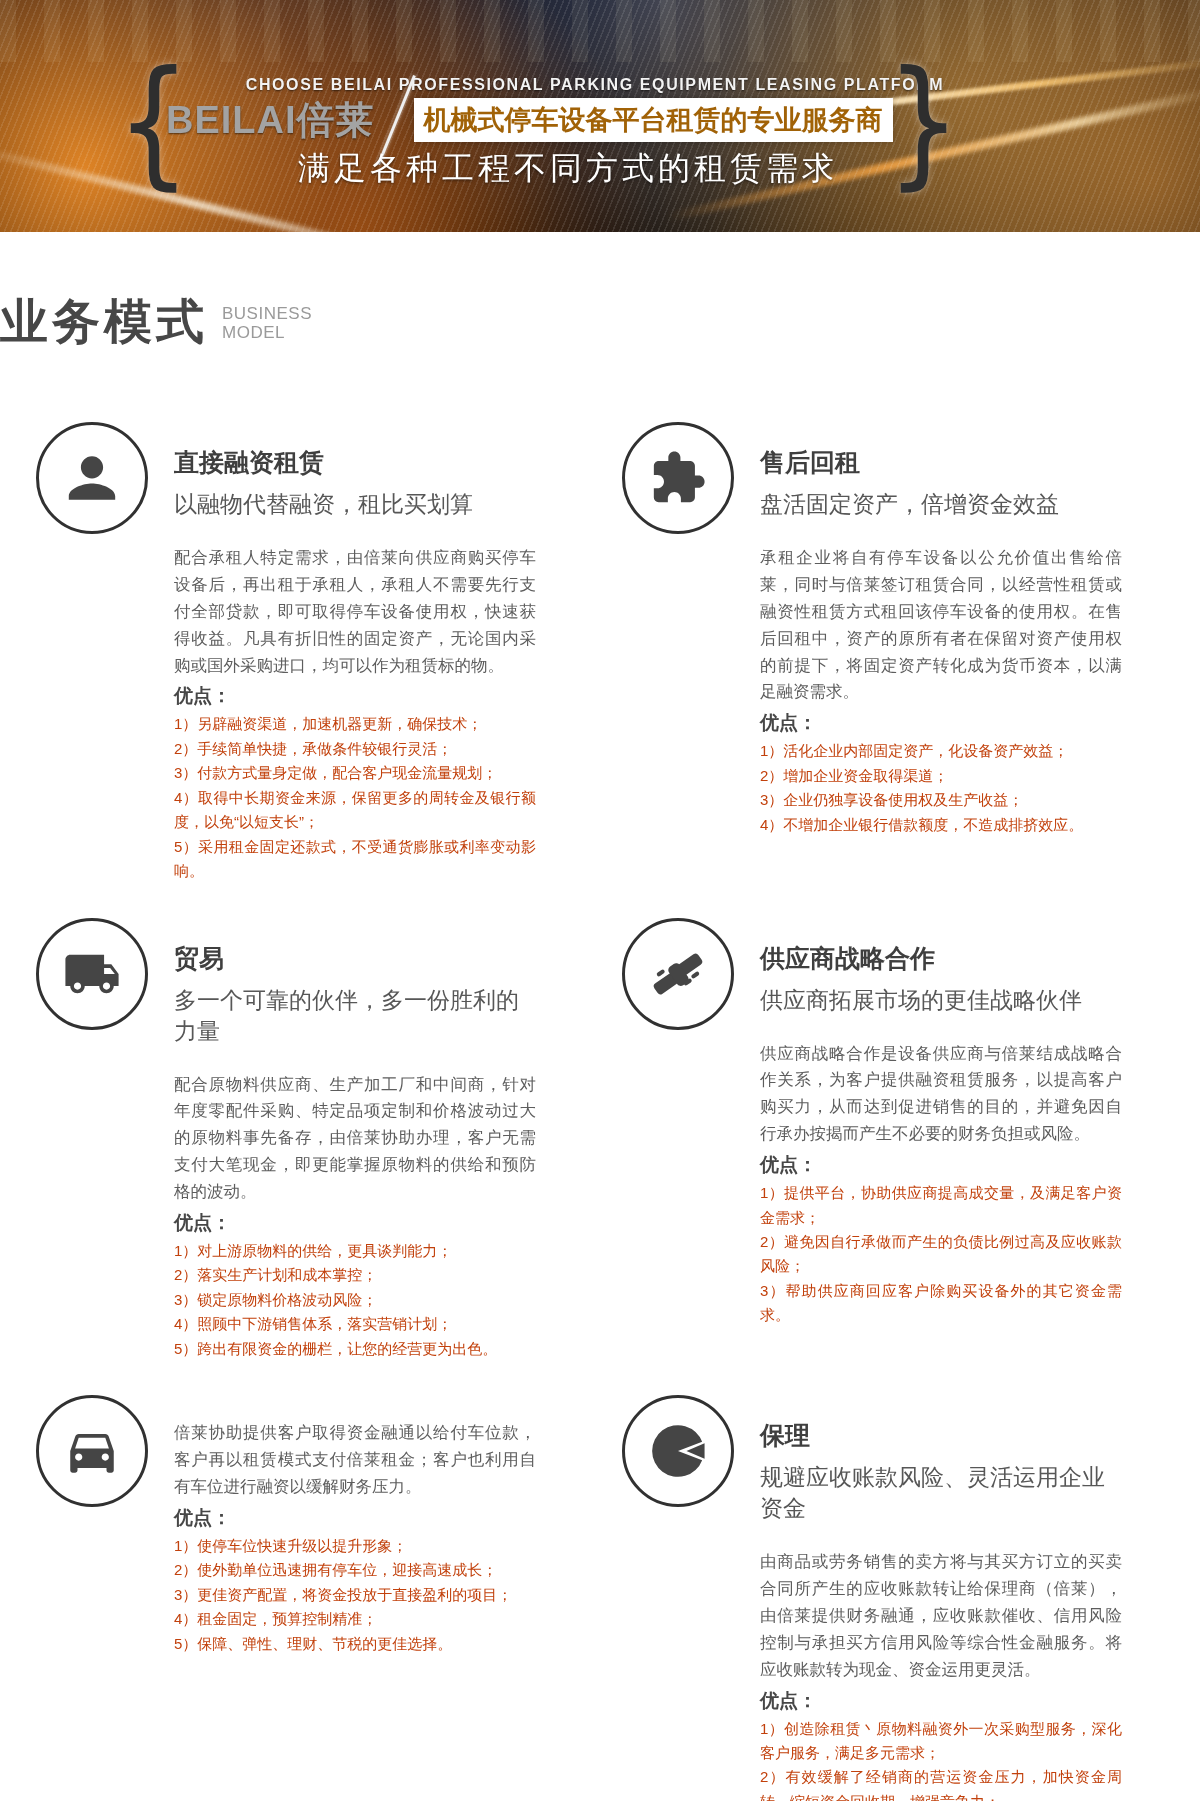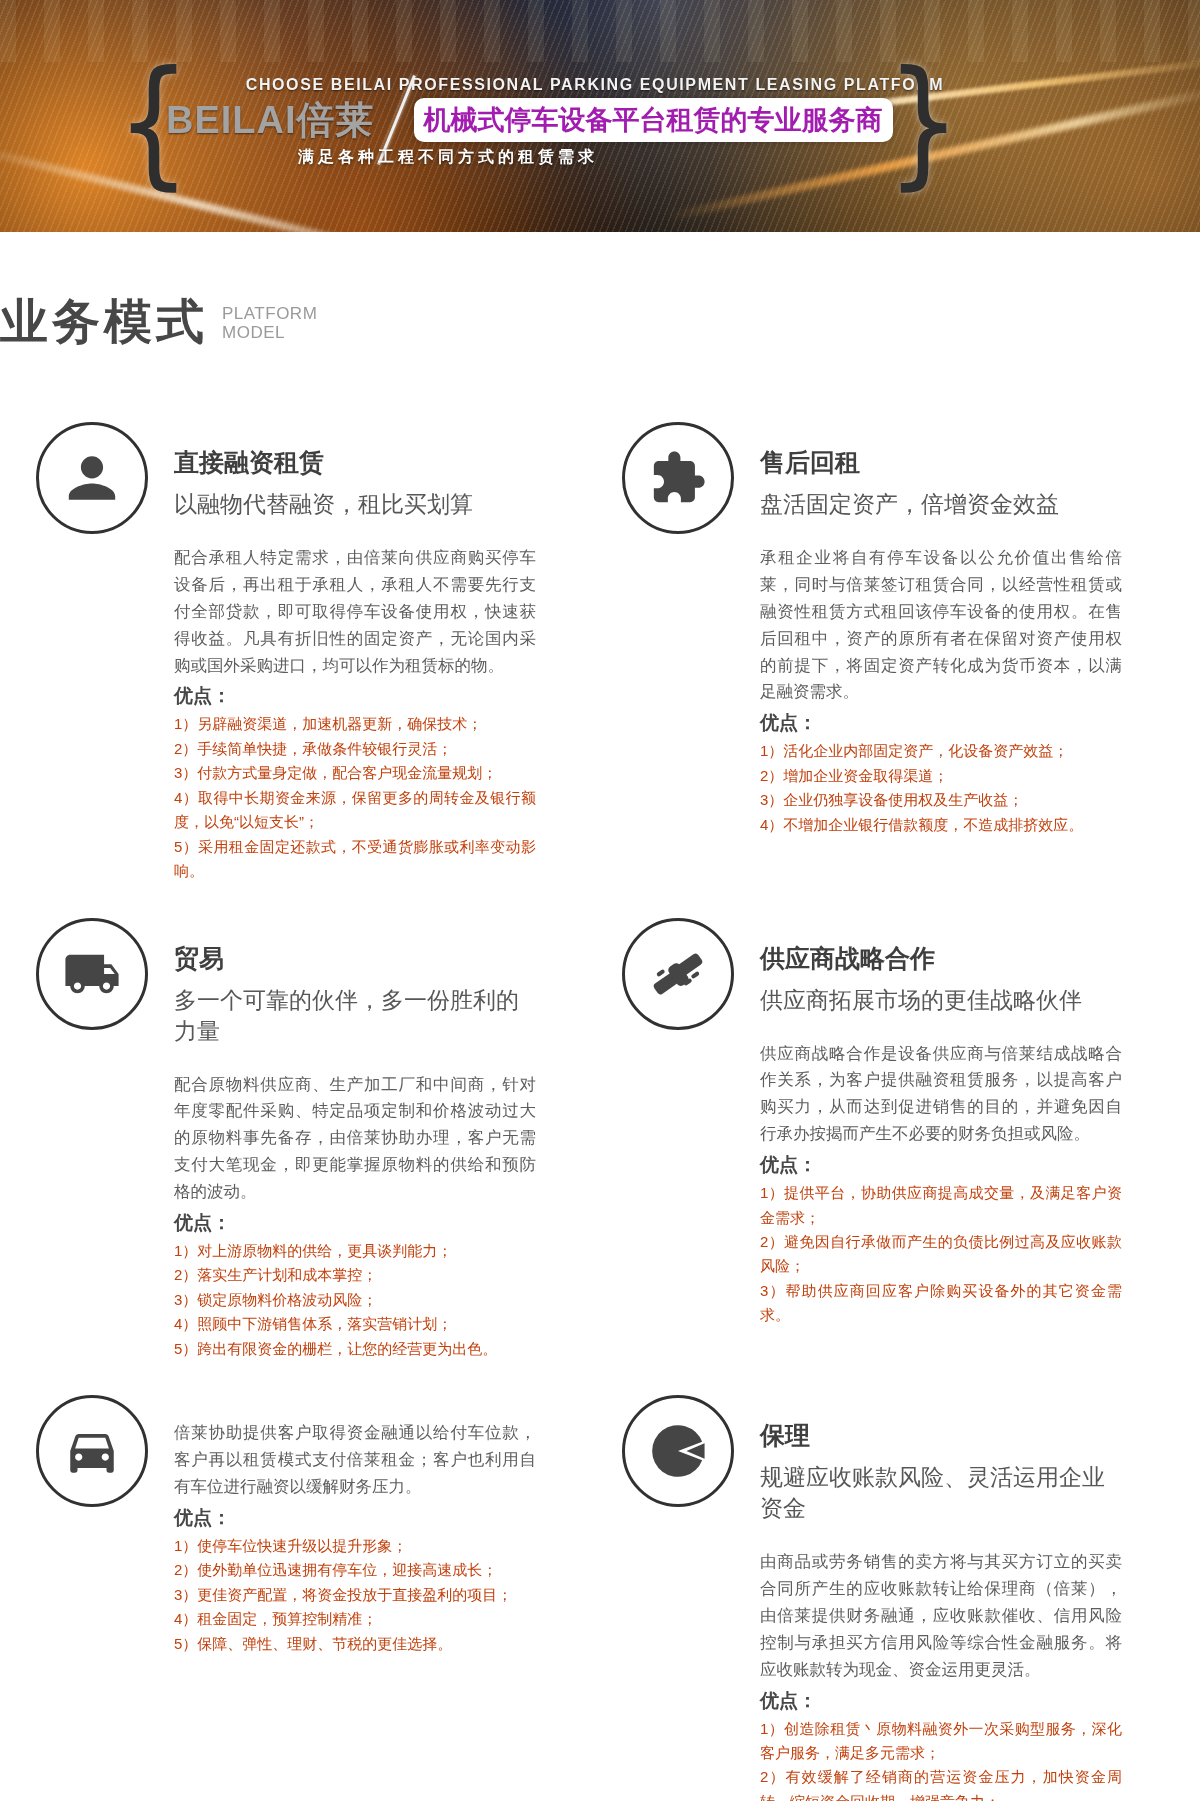--- a/index.html
+++ b/index.html
@@ -65,29 +65,28 @@
   .brand-text {
     font-size:38px; font-weight:bold; color:#a3a3a3; letter-spacing:1px;
     text-shadow:0 1px 2px rgba(0,0,0,.55);
     white-space:nowrap;
   }
   .slash-divider {
     width:3px; height:96px; background:#efefef; margin:0 16px 0 20px;
     transform:rotate(22deg); box-shadow:0 0 4px rgba(255,255,255,.5);
   }
   .headline-plate {
-    background:#ffffff; color:#a21caf;
+    background:#ffffff; color:#a16207;
     font-size:27px; font-weight:bold;
     padding:4px 10px; white-space:nowrap;
     box-shadow:0 0 6px rgba(0,0,0,.25);
-    border-radius:10px;
   }
   .hero-subline {
     position:absolute; left:298px; top:147px;
-    font-size:16px; font-weight:bold; color:#ffffff; letter-spacing:4px;
+    font-size:32px; font-weight:normal; color:#ffffff; letter-spacing:4px;
     text-shadow:0 1px 3px rgba(0,0,0,.6);
     white-space:nowrap;
     text-align:right;
   }
 
   
   .section-title {
     margin-top:66px;
     display:flex; justify-content:flex-start; align-items:flex-end; gap:14px;
   }
@@ -146,21 +145,21 @@
     <span class="slash-divider"></span>
     <span class="headline-plate">机械式停车设备平台租赁的专业服务商</span>
   </div>
   <div class="hero-subline">满足各种工程不同方式的租赁需求</div>
   <div class="brace right">}</div>
 </div>
 
 <div class="section-title">
   <span class="zh">业务模式</span>
   <span class="en">
-    <span>PLATFORM</span><br>
+    <span>BUSINESS</span><br>
     <span>MODEL</span>
   </span>
 </div>
 
 <div class="cards">
 
   <div class="card">
     <div class="icon-wrap">
       <svg viewBox="0 0 24 24">
           <path d="M12 12.2c2.55 0 4.6-2.06 4.6-4.6S14.55 3 12 3 7.4 5.06 7.4 7.6s2.05 4.6 4.6 4.6zm0 2.1c-3.4 0-9.6 1.9-9.6 5.3V21h19.2v-1.4c0-3.4-6.2-5.3-9.6-5.3z"></path>

